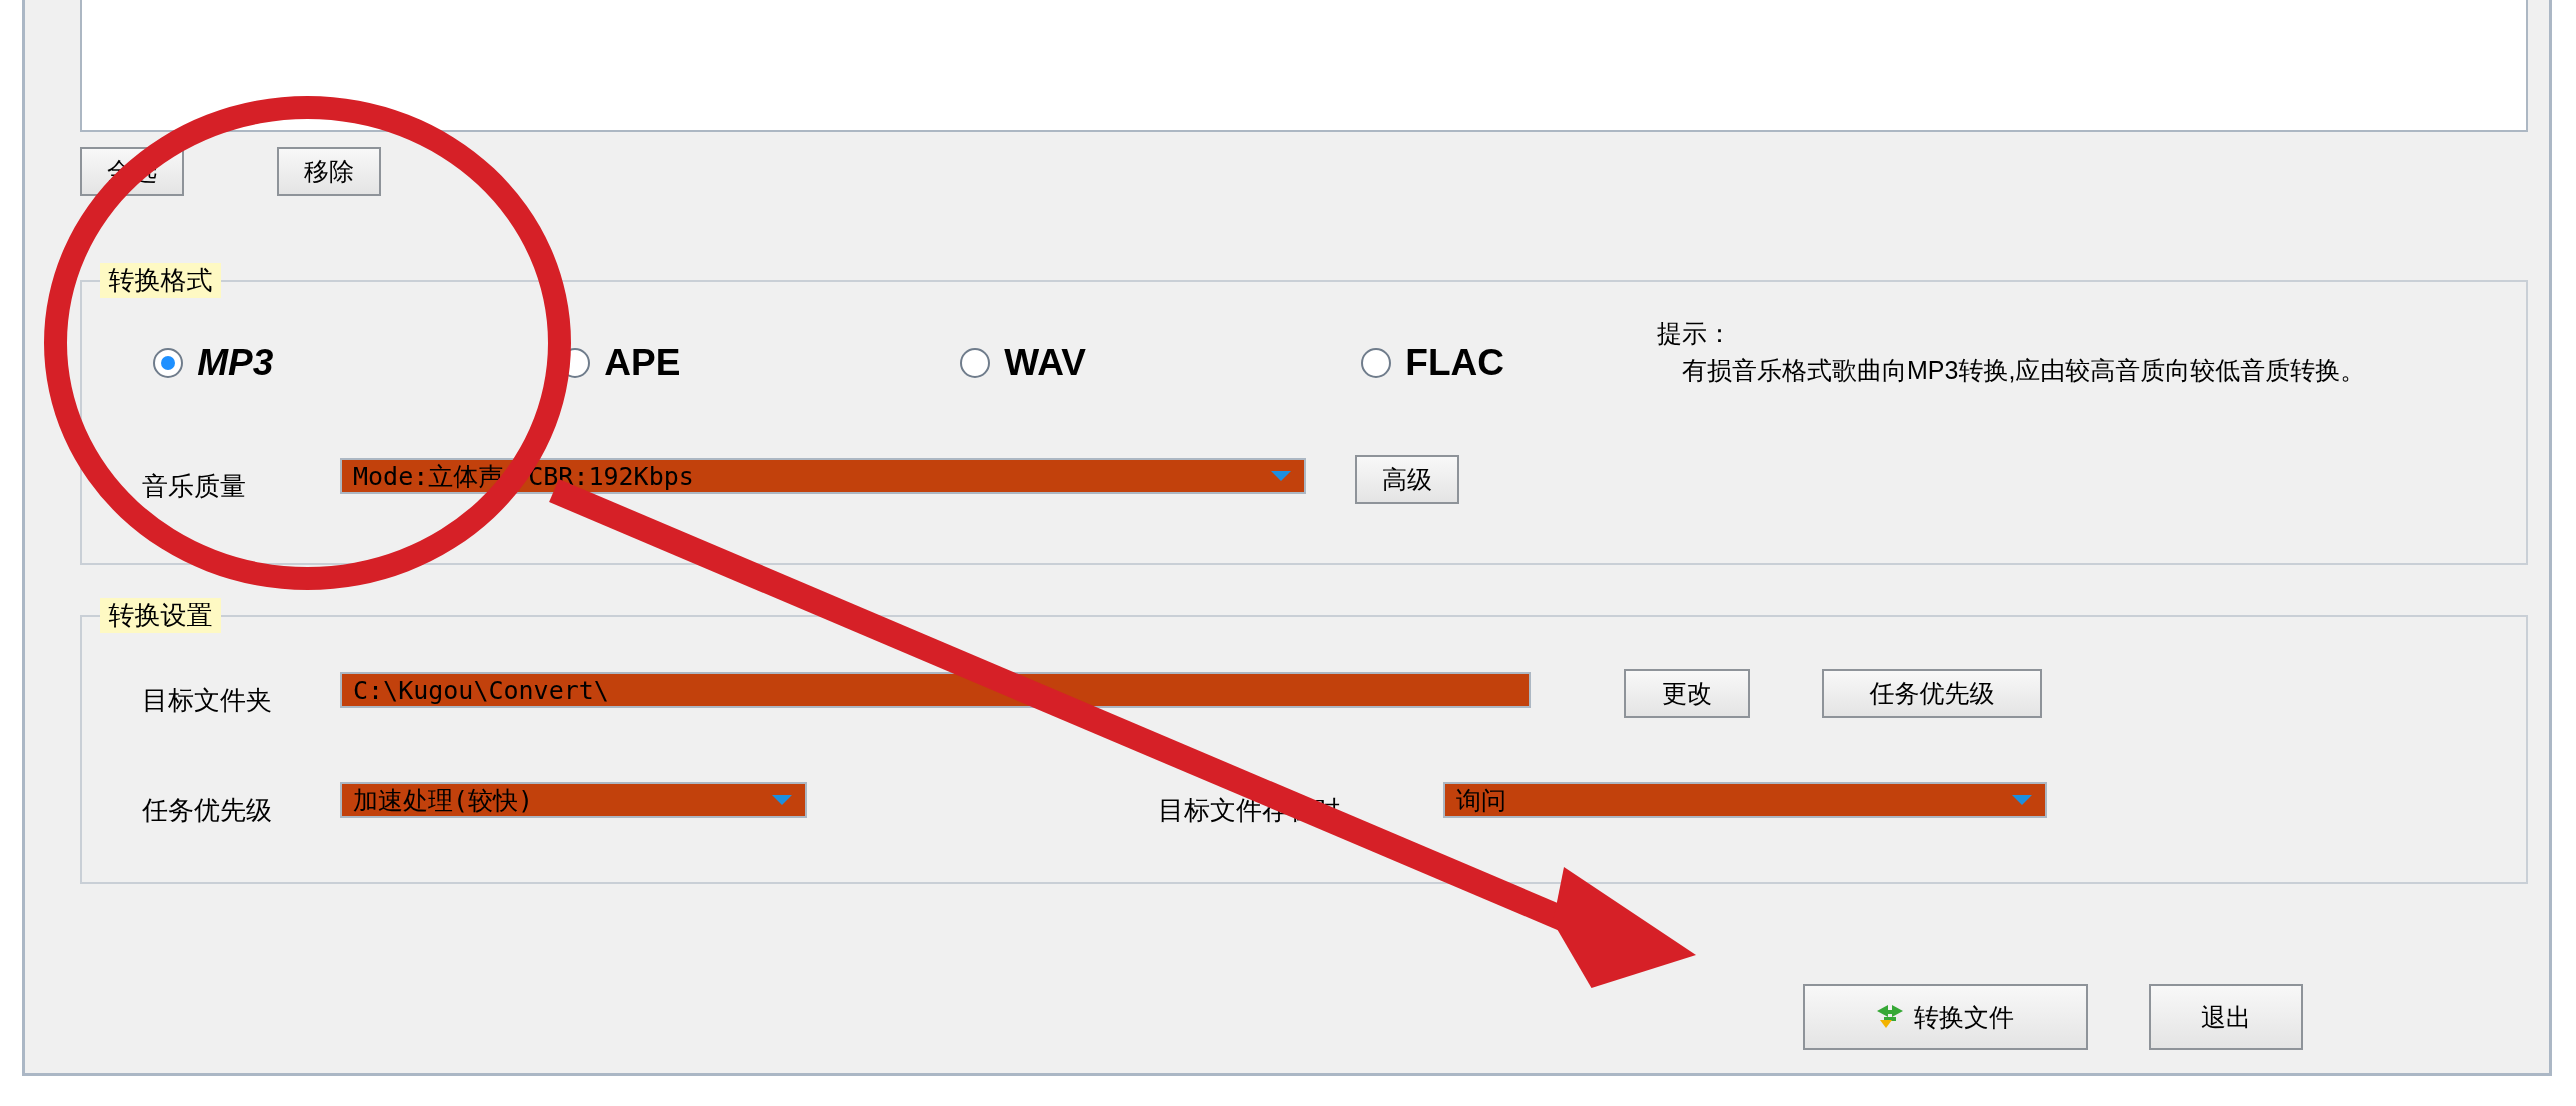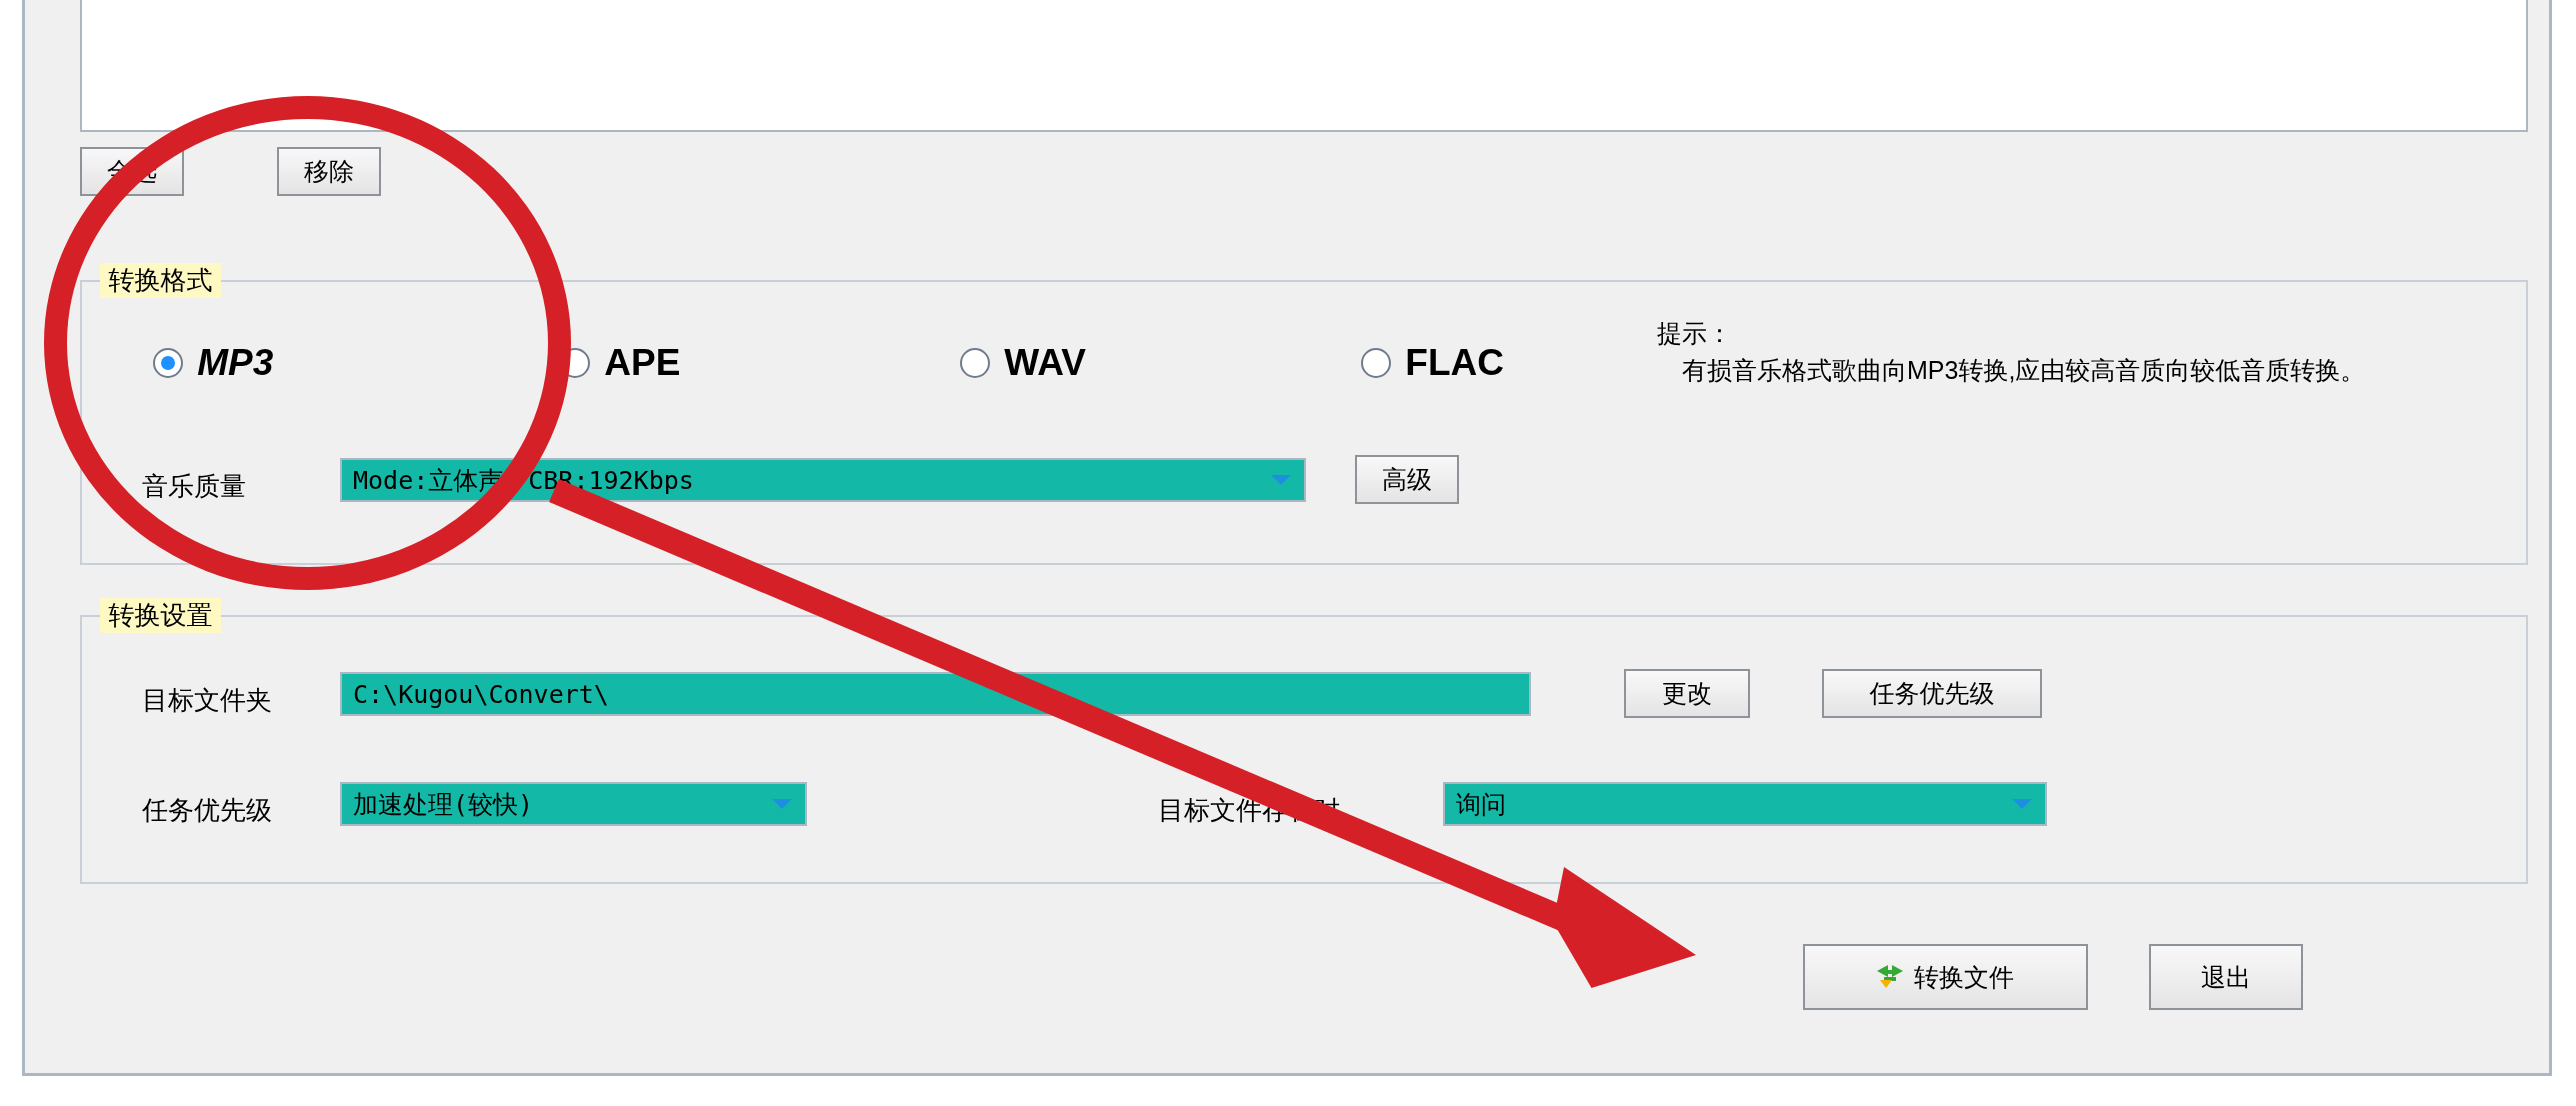--- a/index.html
+++ b/index.html
@@ -47,21 +47,21 @@
     height: 49px;
     padding: 0 16.5px;
     border: 2.2px solid #8e9399;
     background: linear-gradient(#f8f8f8, #e4e4e4);
     font-size: 25px;
     color: #000;
     box-sizing: border-box;
     white-space: nowrap;
   }
 
-  .btn.wide { padding: 0 19px; }
+  .btn.wide { padding: 0 19px; margin-top: 40px; }
 
   
   .group {
     position: absolute;
     border: 2.7px solid #c9cfd6;
     box-sizing: border-box;
   }
   .group-legend {
     position: absolute;
     top: -18.7px;
@@ -98,24 +98,24 @@
     width: 14.3px;
     height: 14.3px;
     background: #1e90ff;
     border-radius: 50%;
   }
 
   
   .textbox {
     display: inline-flex;
     align-items: center;
-    height: 44px;
+    height: 36px;
     padding: 0 11px;
     border: 2.7px solid #acb7c3;
-    background: #14b8a6;
+    background: #c2410c;
     font-size: 25px;
     font-family: "SimSun", monospace;
     color: #000;
     box-sizing: border-box;
     position: relative;
   }
   .textbox .dropdown-arrow {
     position: absolute;
     right: 13px;
     top: 50%;

